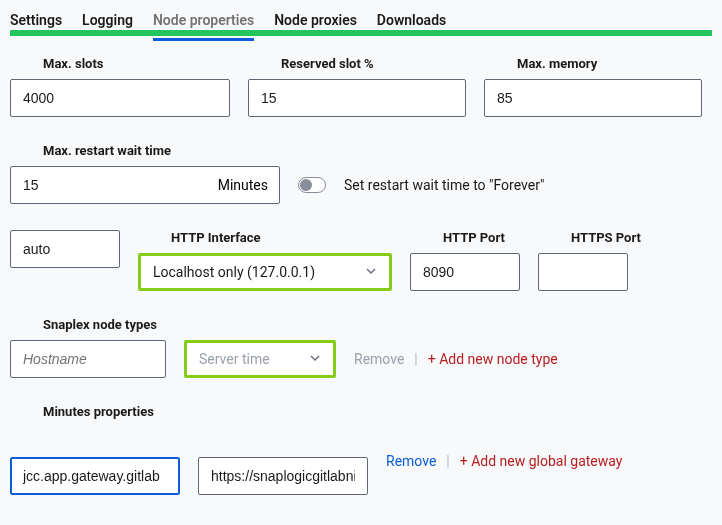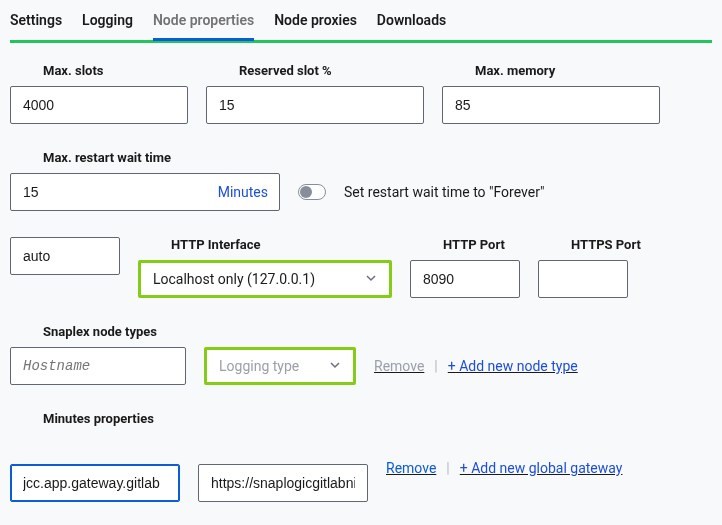--- a/index.html
+++ b/index.html
@@ -9,23 +9,22 @@
       color: #1a1a1a;
       background: #f8f9fb;
       width: 722px;
       height: 525px;
       overflow: hidden;
     }
     .page { padding: 10px 10px 12px 10px; }
     .tabs {
       display: flex;
       gap: 20px;
-      border-bottom: 3px solid #22c55e;
+      border-bottom: 6px solid #22c55e;
       margin-bottom: 20px;
-      padding-bottom: 10px;
     }
     .tab {
       font-weight: 600;
       color: #1a1a1a;
       cursor: pointer;
       position: relative;
       padding: 2px 0;
     }
     .tab.active {
       color: #737373;
@@ -76,21 +75,21 @@
     }
     .input-with-suffix {
       position: relative;
       display: inline-flex;
       align-items: center;
     }
     .input-with-suffix .input { padding-right: 80px; }
     .suffix {
       position: absolute;
       right: 12px;
-      color: #1d4ed8;
+      color: #000000;
       pointer-events: none;
     }
 
     .toggle {
       display: inline-flex;
       align-items: center;
       cursor: pointer;
       gap: 8px;
     }
     .toggle-track {
@@ -129,42 +128,41 @@
 
     .remove {
       color: #0b5cd7;
       cursor: pointer;
     }
     .remove.disabled {
       color: #9aa0aa;
       cursor: default;
     }
     .add-link {
-      color: #1d4ed8;
+      color: #b91c1c;
       cursor: pointer;
     }
     .action-sep {
       color: #b5b9c4;
       margin: 0 10px;
     }
     .inline-actions {
       display: flex;
       align-items: center;
-      text-decoration: underline;
     }
 
     .placeholder { color: #9aa0aa; }
 
     
-    .w210 { width: 178px; }
+    .w210 { width: 220px; }
     .w218 { width: 218px; }
     .w110 { width: 110px; }
     .w90  { width: 90px; }
     .w270 { width: 270px; }
-    .w160 { width: 176px; font-family: Liberation Mono, monospace; }
+    .w160 { width: 156px; }
     .w152 { width: 152px; }
     .w170 { width: 170px; margin-top: 30px; }
   </style>
 </head>
 <body>
 
 <div class="page">
   <div class="tabs">
     <div class="tab">Settings</div>
     <div class="tab">Logging</div>
@@ -227,21 +225,21 @@
       <span class="label">HTTPS Port</span>
       <input class="input w90" value="" style="">
     </div>
   </div>
 
   <div class="field" style="margin-bottom:26px;">
     <span class="label">Snaplex node types</span>
     <div class="restart-row" style="gap:18px;">
       <input class="input w160 placeholder" style="font-style: italic;" placeholder="Hostname">
       <div class="select w152">
-        <span class="placeholder">Logging type</span>
+        <span class="placeholder">Server time</span>
         <span class="chev">
           <svg width="12" height="12" viewBox="0 0 12 12">
               <path d="M2 4 L6 8 L10 4" fill="none" stroke="#6a707b" stroke-width="1.5"></path>
             </svg>
         </span>
       </div>
       <div class="inline-actions">
         <span class="remove disabled">Remove</span>
         <span class="action-sep">|</span>
         <span class="add-link">+ Add new node type</span>

